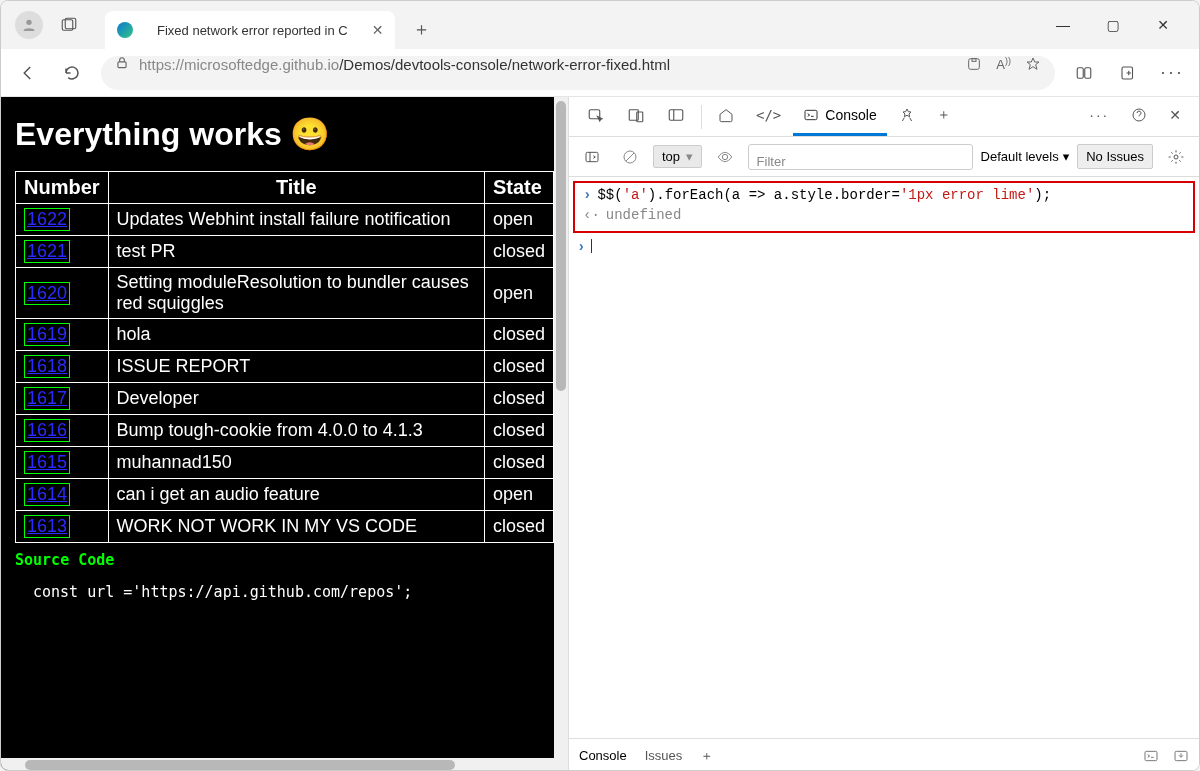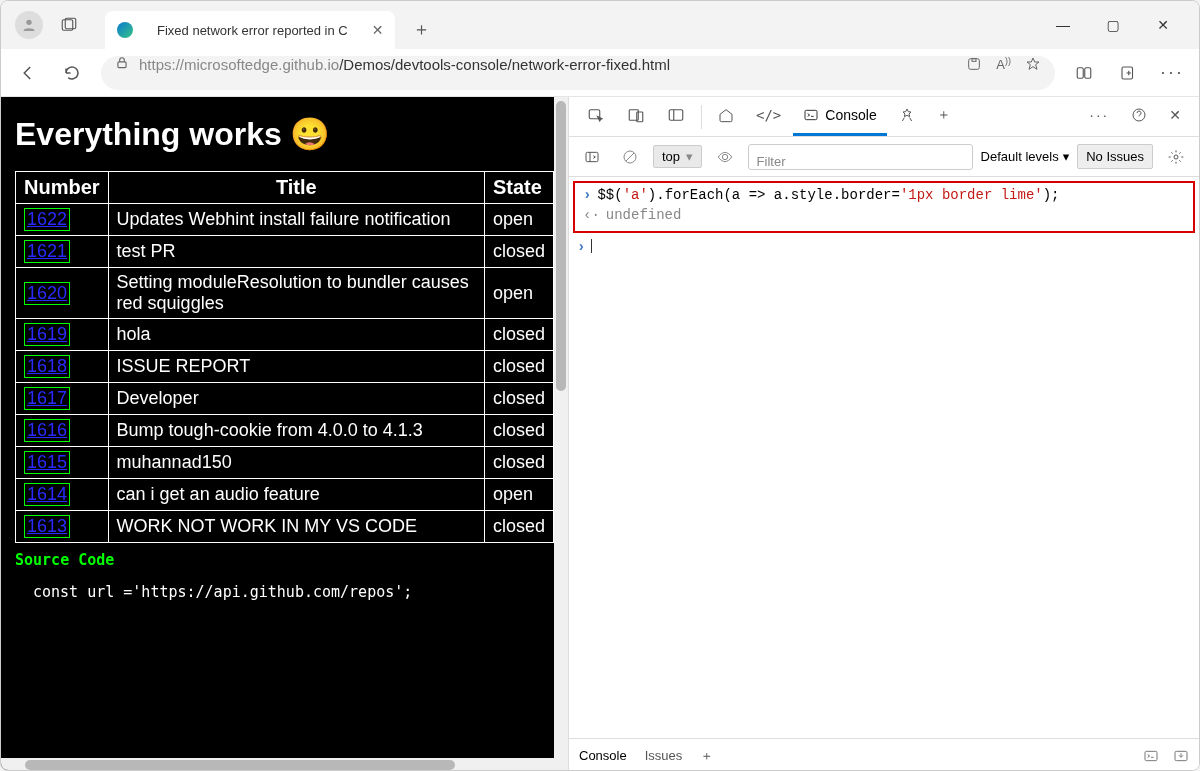--- a/index.html
+++ b/index.html
@@ -476,21 +476,21 @@
             <path d="M12 2v3m0 14v3M4 12H1m22 0h-3M5 5l2 2m10 10l2 2M5 19l2-2m10-10l2-2"></path>
           </svg>
       </div>
     </div>
 
     <div class="dt-console">
       <div class="dt-highlight">
         <div class="dt-line">
           <span class="dt-prompt-caret">›</span>
           <span class="code-js">
-            <span class="fn">$$(</span><span class="str">'a'</span><span class="fn">).forEach(a =&gt; a.style.border=</span><span class="str">'1px border lime'</span><span class="fn">);</span>
+            <span class="fn">$$(</span><span class="str">'a'</span><span class="fn">).forEach(a =&gt; a.style.border=</span><span class="str">'1px error lime'</span><span class="fn">);</span>
           </span>
         </div>
         <div class="dt-line">
           <span class="dt-return-caret">‹·</span>
           <span class="dt-undefined">undefined</span>
         </div>
       </div>
       <div class="dt-line">
         <span class="dt-prompt-caret">›</span>
         <span style="border-left:1px solid #333;height:14px;"></span>

